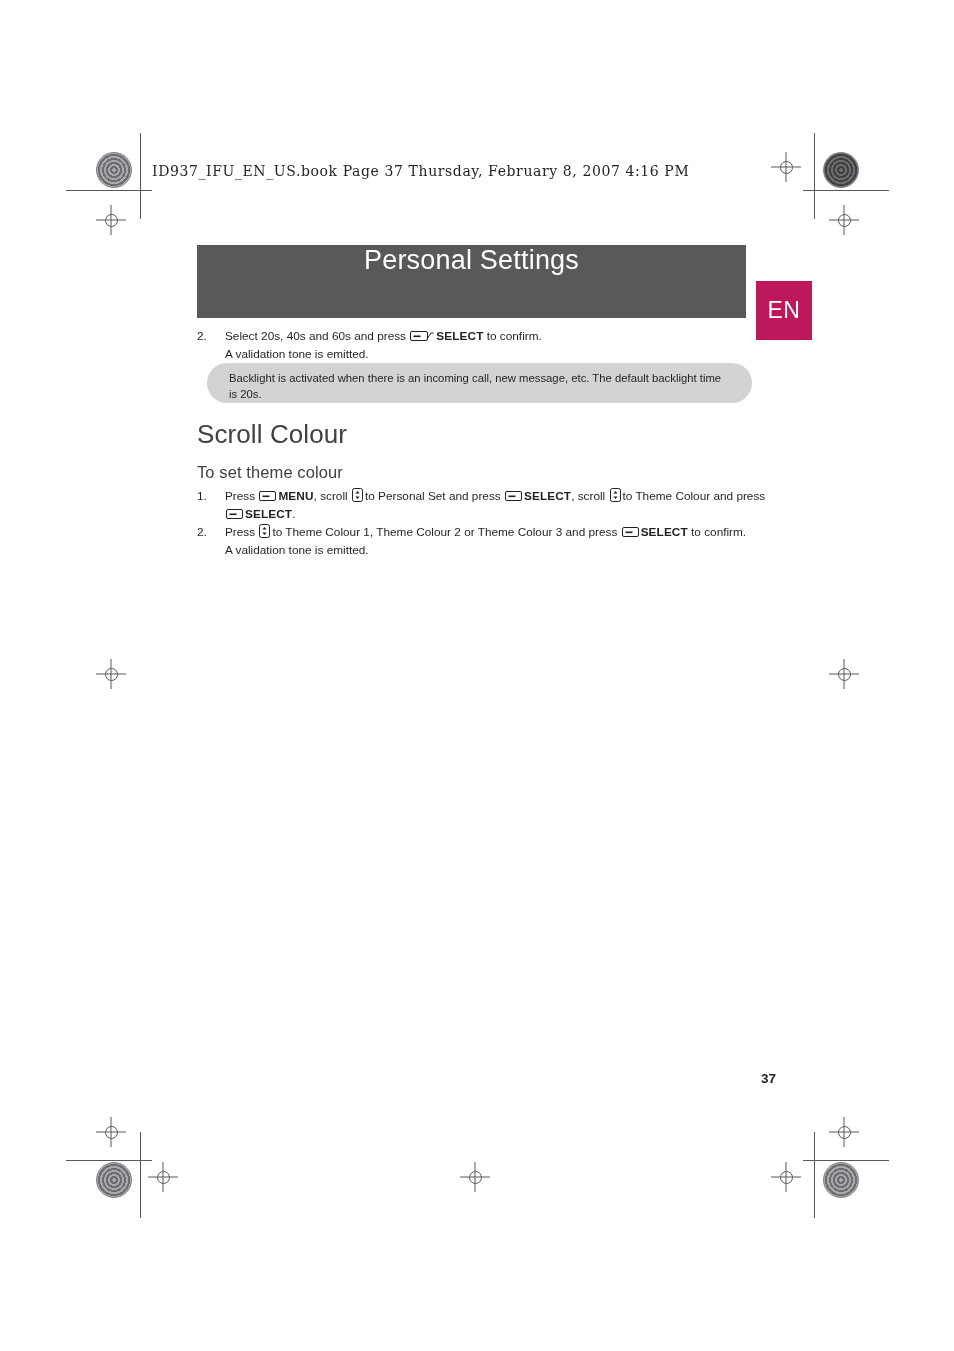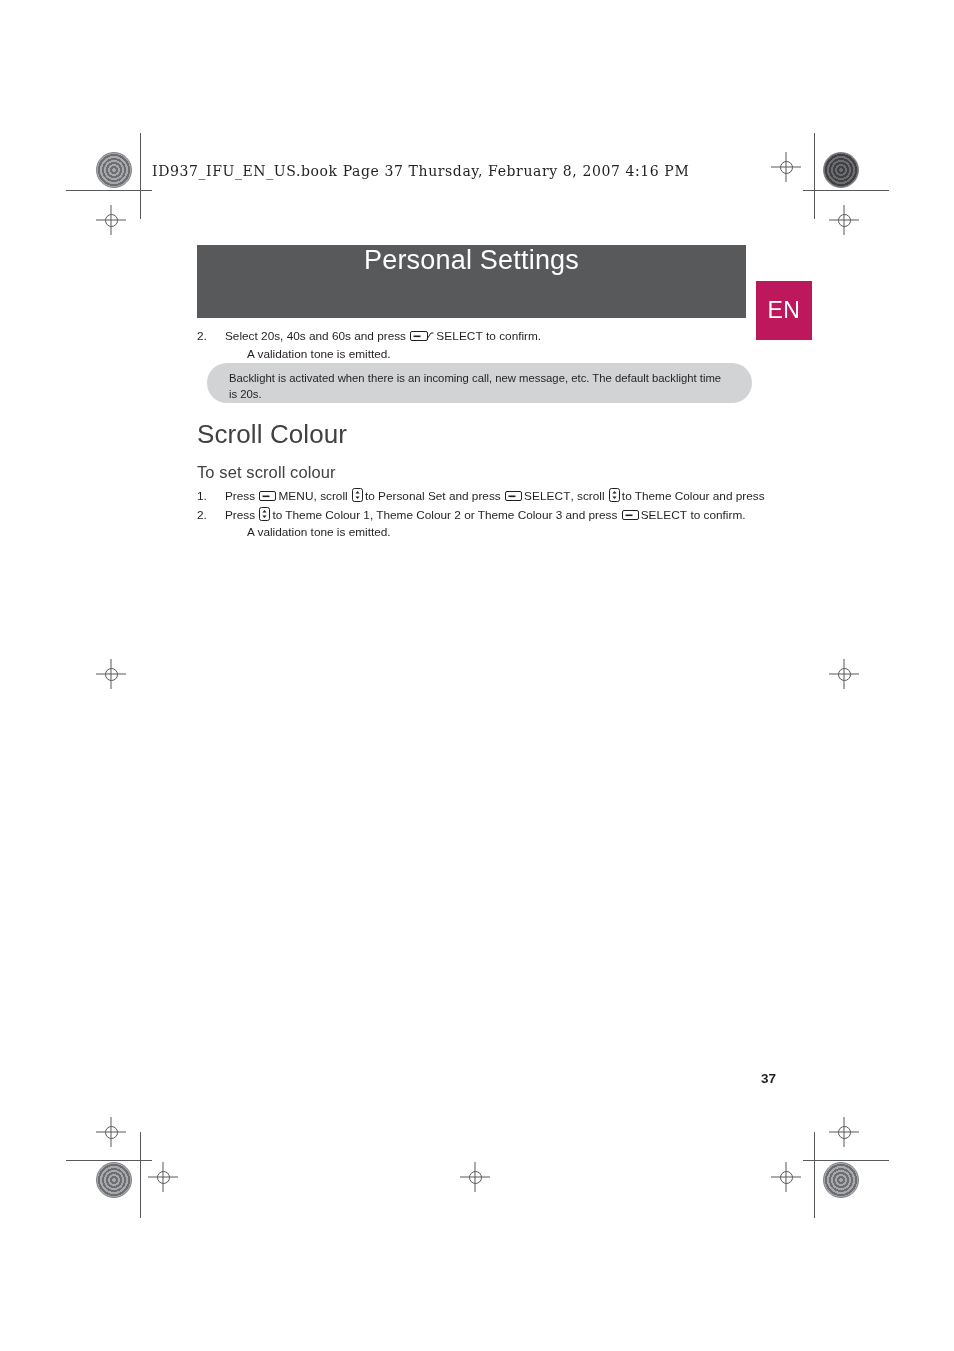--- a/index.html
+++ b/index.html
@@ -133,25 +133,24 @@
   .step .num {
     width: 28px;
     flex: none;
     font-size: 11.8px;
   }
   .step .body {
     flex: 1;
   }
   .sub-line {
     color: #231f20;
-    margin-left: 22px;
   }
 
   b.bold {
-    font-weight: normal;
+    font-weight: bold;
     letter-spacing: 0.1px;
   }
 
   
   .key {
     display: inline-block;
     vertical-align: -2px;
     margin: 0 2px 0 1px;
   }
   .key svg { display: block; }
@@ -291,21 +290,21 @@
       <div class="sub-line">A validation tone is emitted.</div>
     </span>
   </div>
 </div>
 
 <div class="note">
   <span>Backlight is activated when there is an incoming call, new message, etc. The default backlight time is 20s.</span>
 </div>
 
 <div class="h1">Scroll Colour</div>
-<div class="h2">To set scroll colour</div>
+<div class="h2">To set theme colour</div>
 
 <div class="steps-block">
 
   <div class="step">
     <span class="num">1.</span>
     <span class="body">
       <span>Press</span>
       <span class="key">
         <svg width="17" height="12" viewBox="0 0 17 12">
           <rect x="0.5" y="1.5" width="16" height="9" rx="1.5" fill="#ffffff" stroke="#231f20" stroke-width="1"></rect>
@@ -325,20 +324,28 @@
           <rect x="3.5" y="5.5" width="7" height="1.6" fill="#231f20"></rect>
         </svg>
       </span><b class="bold">SELECT</b><span>, scroll</span>
       <span class="key">
         <svg width="11" height="14" viewBox="0 0 11 14">
           <rect x="0.5" y="0.5" width="10" height="13" rx="2" fill="#ffffff" stroke="#231f20" stroke-width="1"></rect>
           <path d="M5.5 3 L7.6 5.6 L3.4 5.6 Z" fill="#231f20"></path>
           <path d="M5.5 11 L7.6 8.4 L3.4 8.4 Z" fill="#231f20"></path>
         </svg>
       </span><span>to Theme Colour and press</span>
+      <div>
+        <span class="key">
+          <svg width="17" height="12" viewBox="0 0 17 12">
+            <rect x="0.5" y="1.5" width="16" height="9" rx="1.5" fill="#ffffff" stroke="#231f20" stroke-width="1"></rect>
+            <rect x="3.5" y="5.5" width="7" height="1.6" fill="#231f20"></rect>
+          </svg>
+        </span><b class="bold">SELECT</b><span>.</span>
+      </div>
     </span>
   </div>
 
   <div class="step">
     <span class="num">2.</span>
     <span class="body">
       <span>Press</span>
       <span class="key">
         <svg width="11" height="14" viewBox="0 0 11 14">
           <rect x="0.5" y="0.5" width="10" height="13" rx="2" fill="#ffffff" stroke="#231f20" stroke-width="1"></rect>

